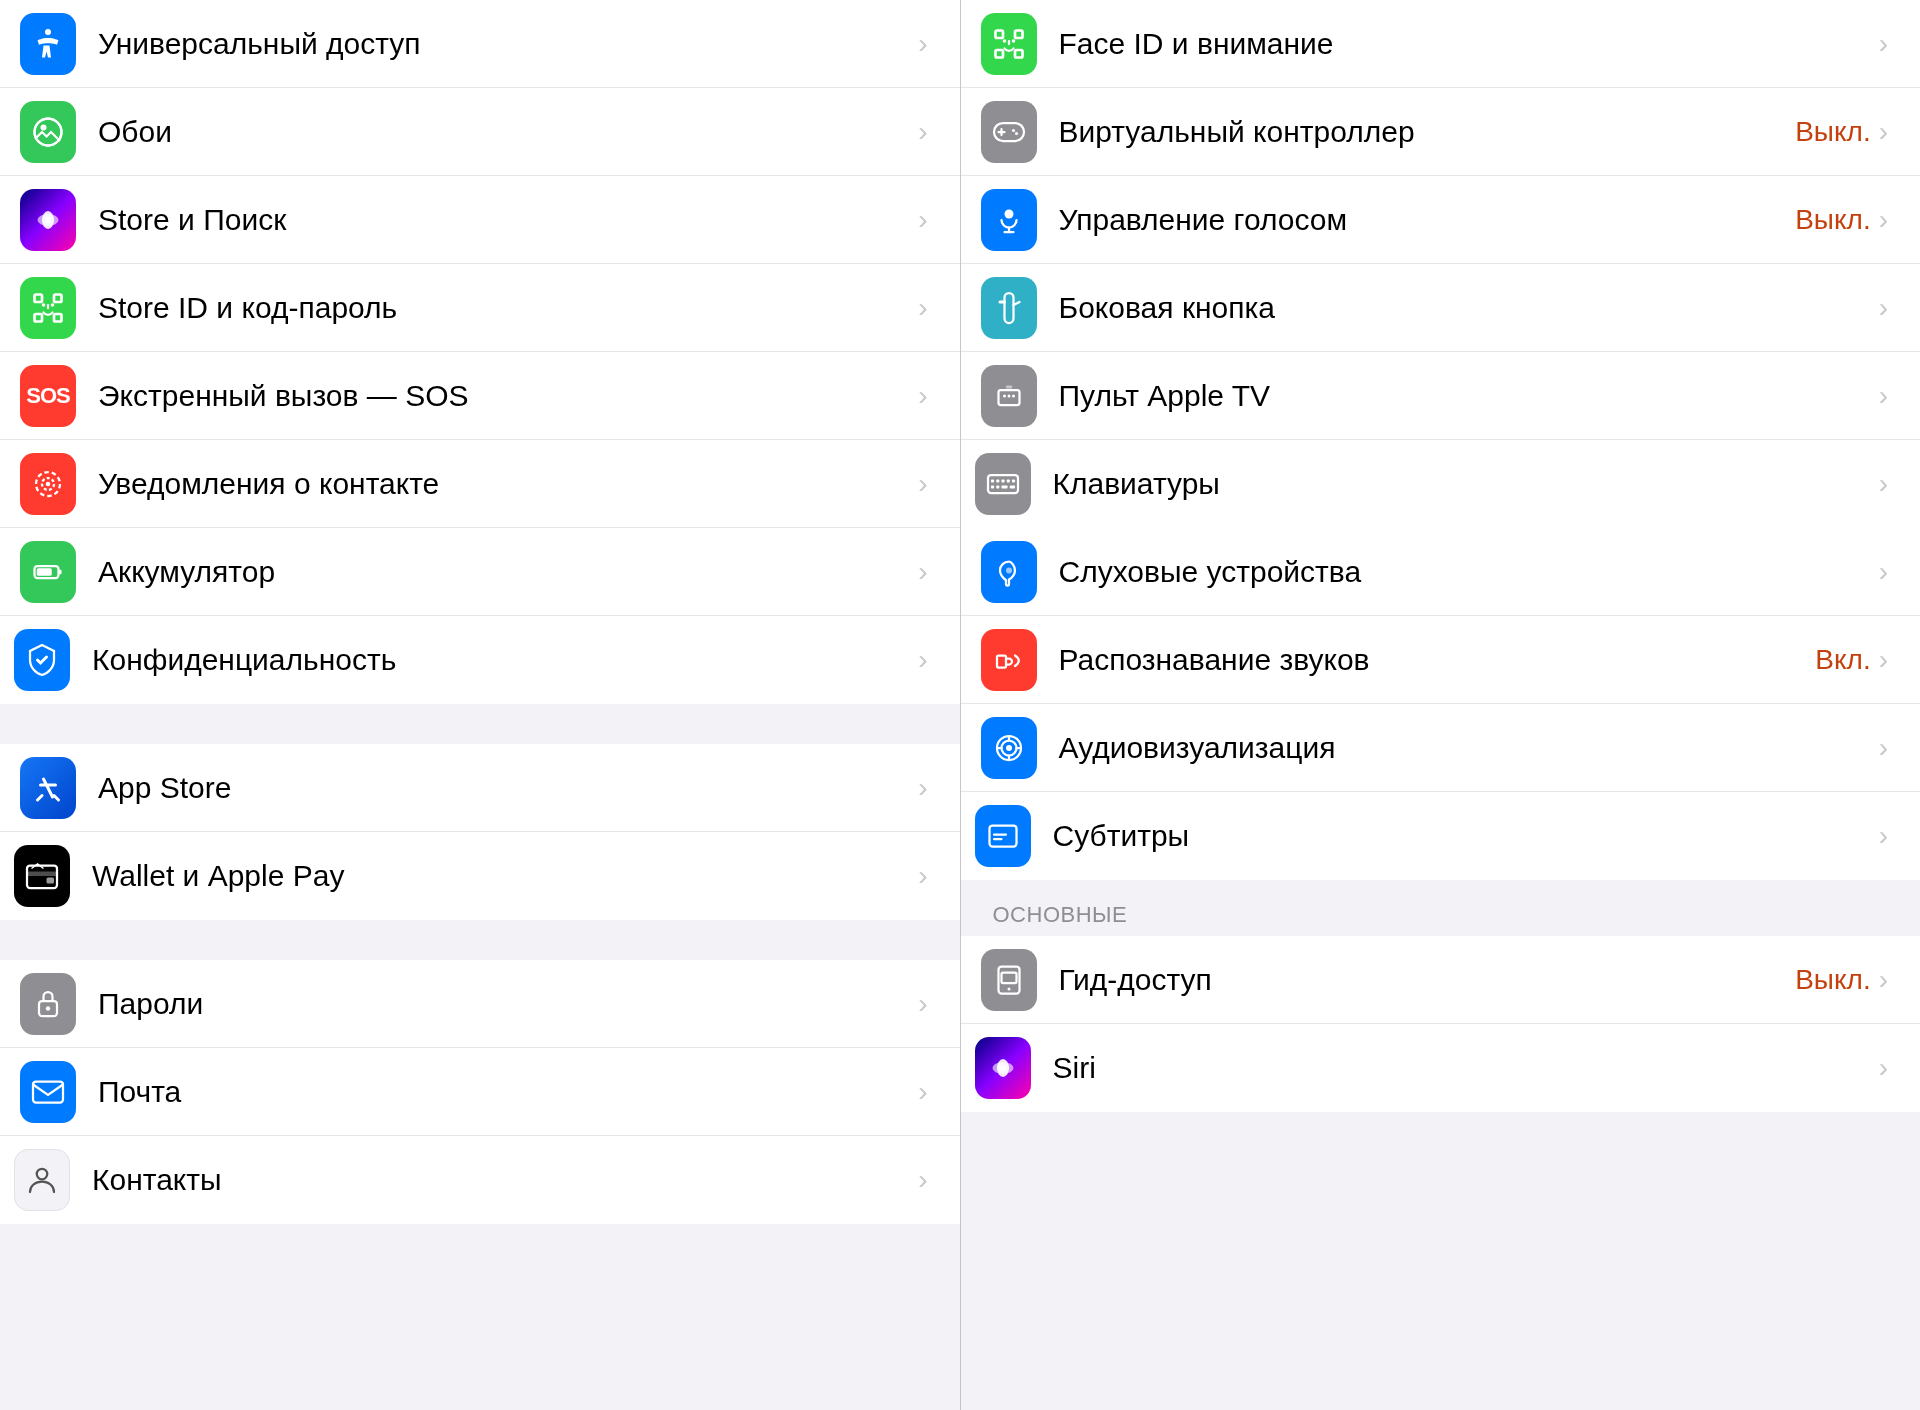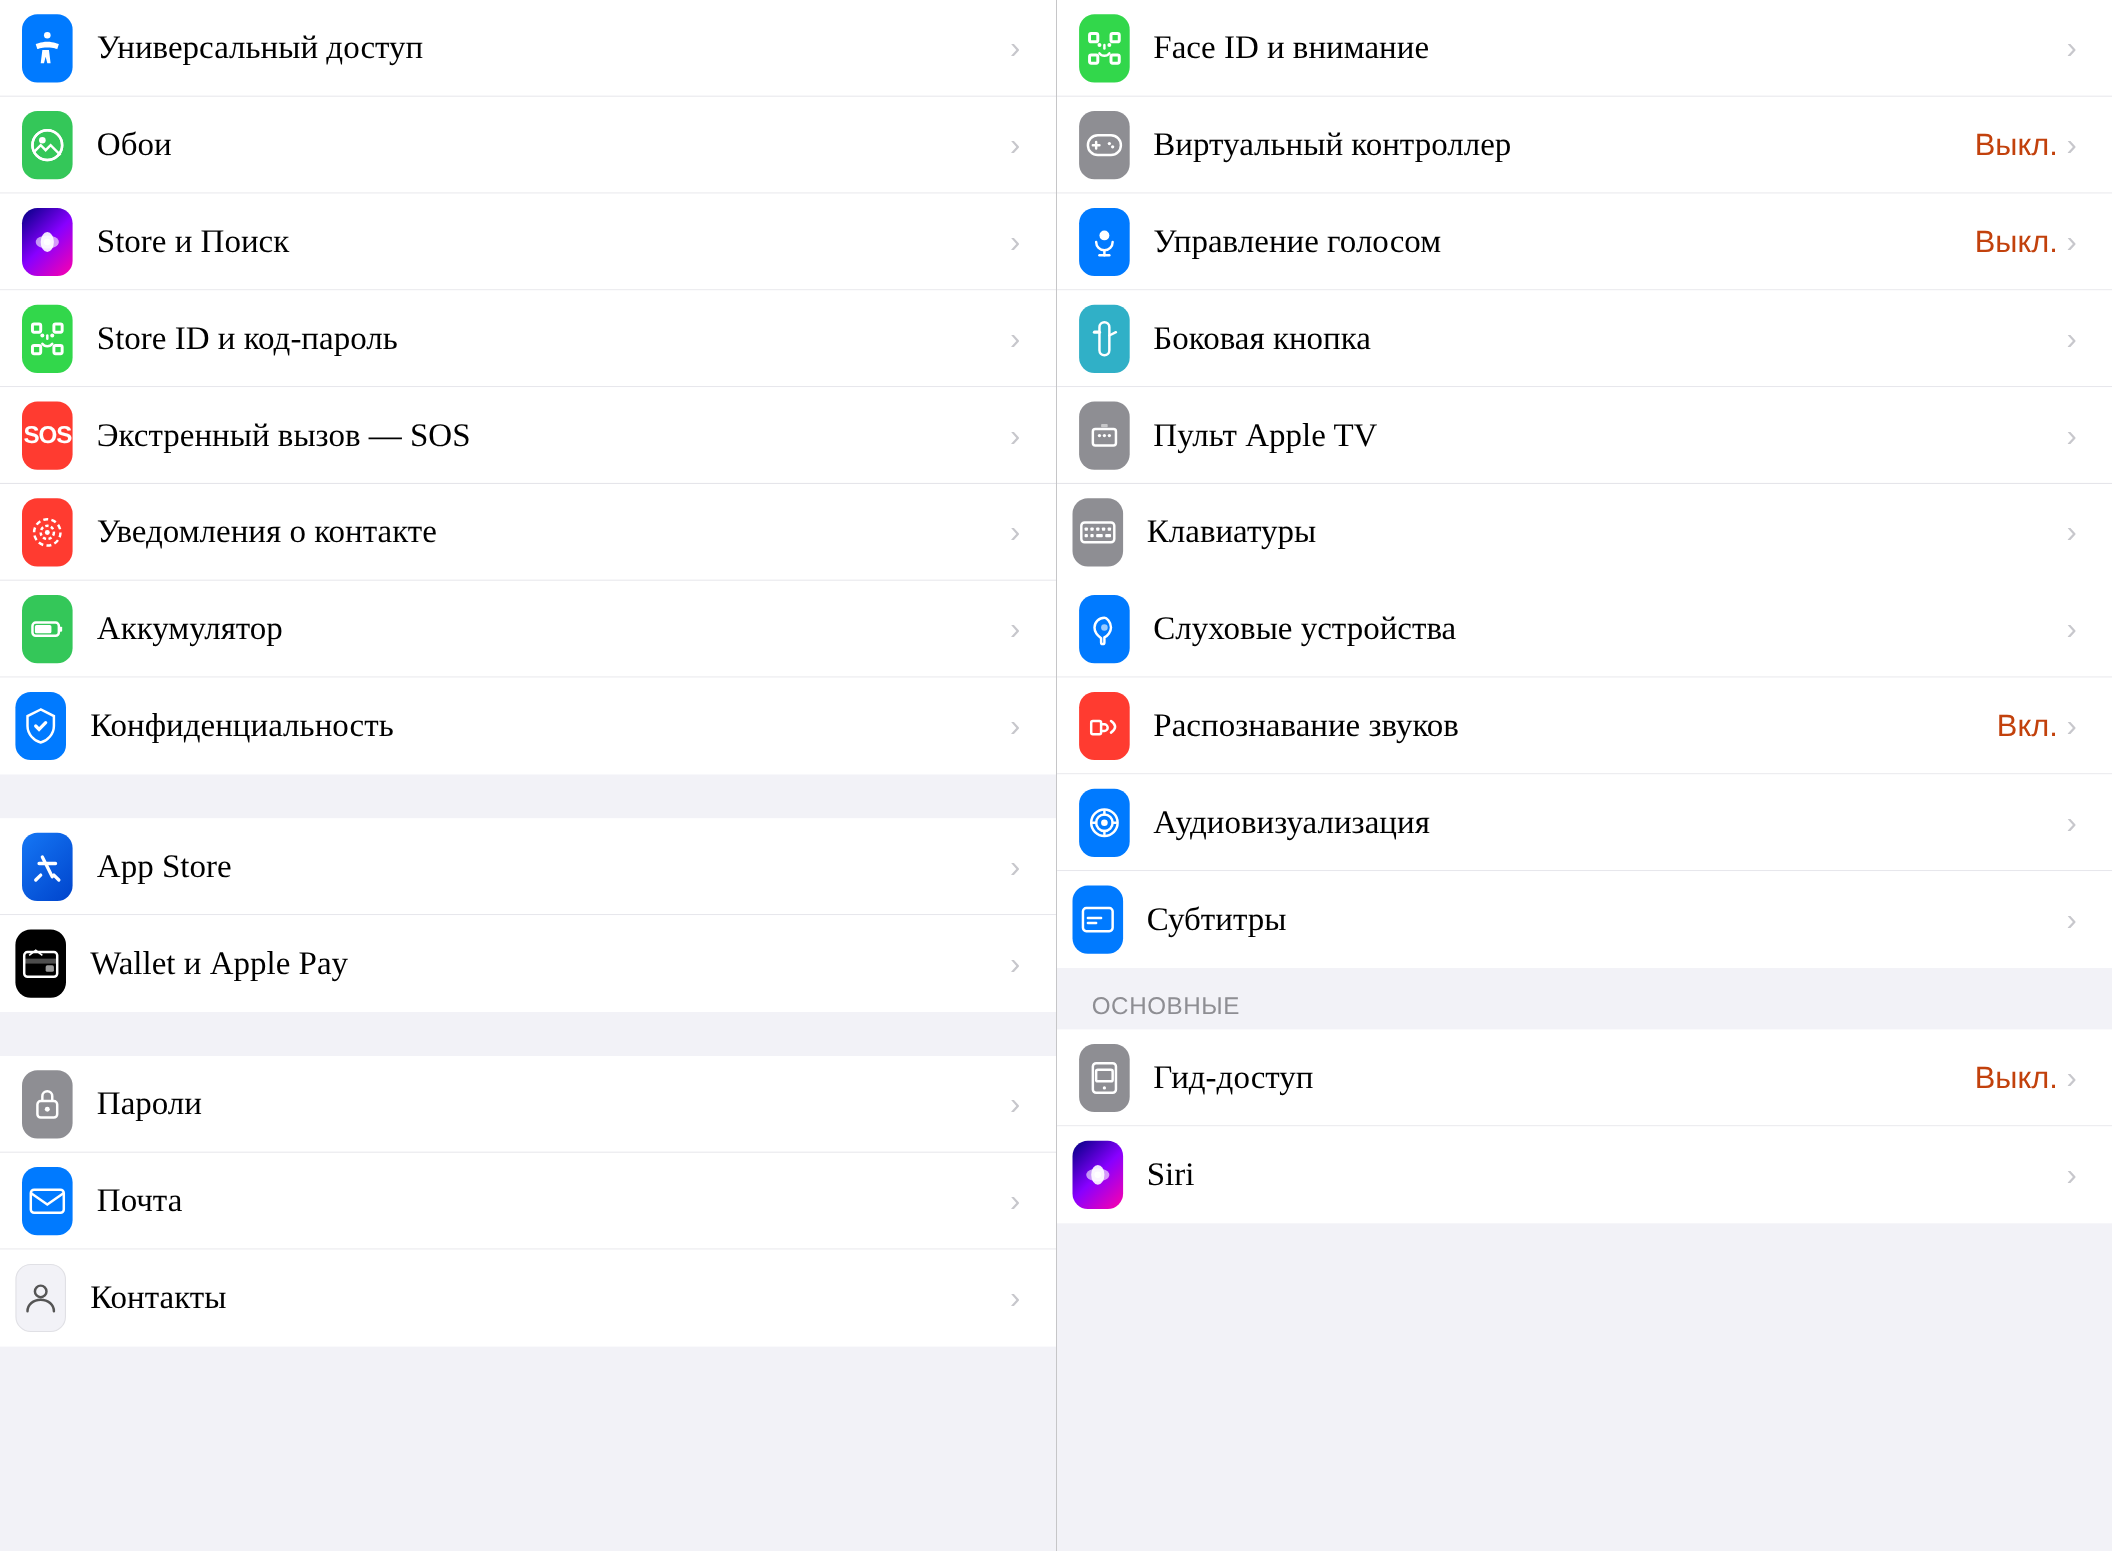--- a/index.html
+++ b/index.html
@@ -50,21 +50,21 @@
       cursor: pointer;
       position: relative;
     }
 
     .settings-item:last-child {
       border-bottom: none;
       padding-left: 14px;
     }
 
     .item-icon {
-      width: 46px;
+      width: 56px;
       height: 62px;
       border-radius: 14px;
       display: flex;
       align-items: center;
       justify-content: center;
       margin-right: 22px;
       flex-shrink: 0;
       font-size: 32px;
       color: white;
       overflow: hidden;
@@ -80,21 +80,20 @@
       flex: 1;
       display: flex;
       align-items: center;
       justify-content: space-between;
     }
 
     .item-label {
       font-size: 30px;
       color: #000000;
       font-weight: 400;
-      font-family: Liberation Serif, serif;
     }
 
     .item-right {
       display: flex;
       align-items: center;
       gap: 8px;
     }
 
     .item-value {
       font-size: 28px;

